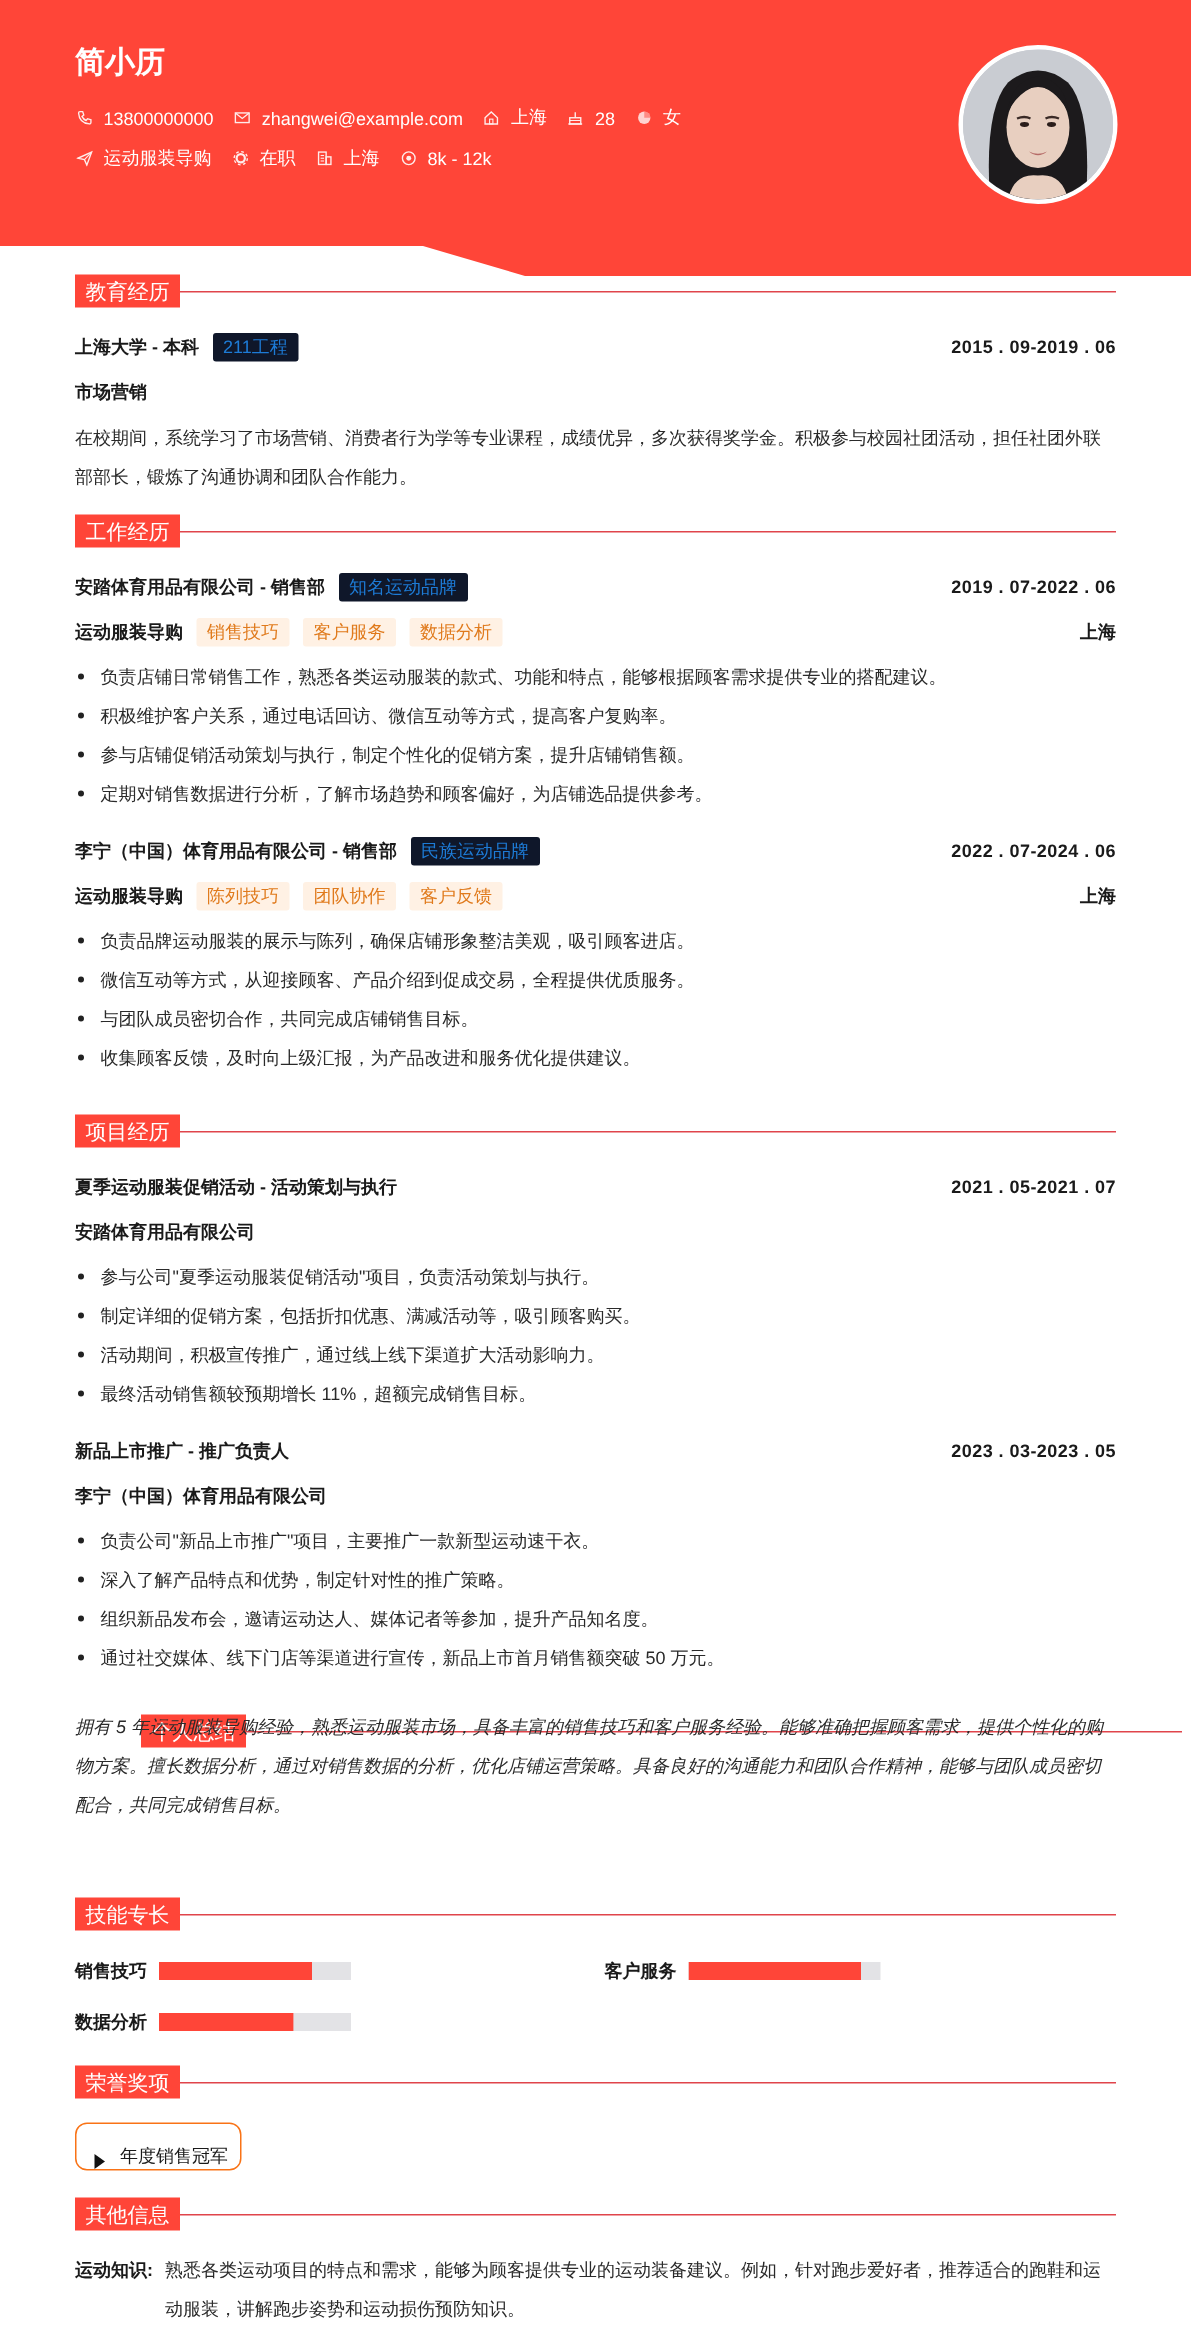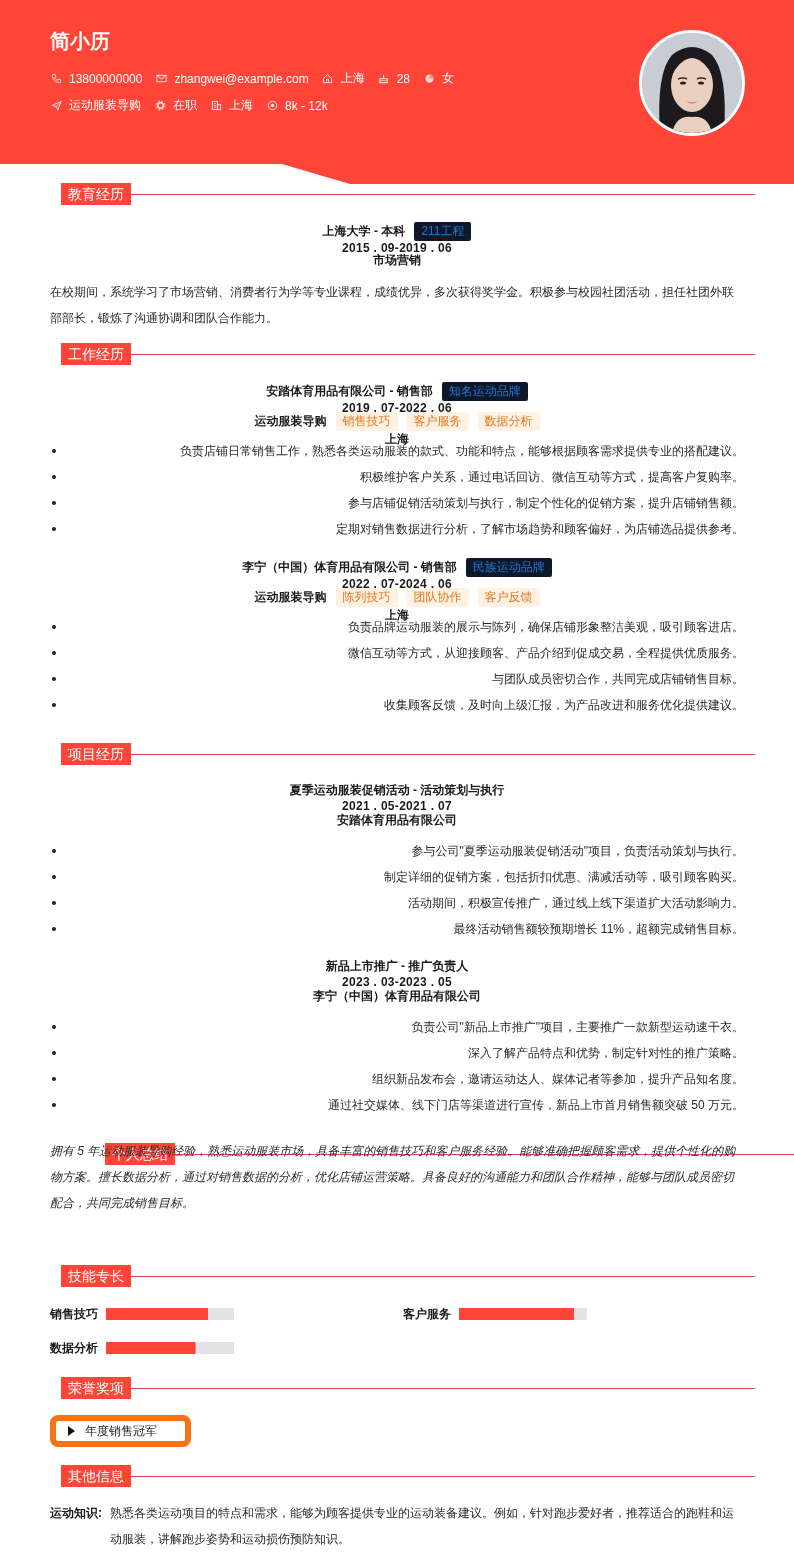--- a/index.html
+++ b/index.html
@@ -11,42 +11,42 @@
   .name { position: absolute; left: 50px; top: 28px; font-size: 20px; font-weight: bold; color: #ffffff; }
   .info-row { position: absolute; left: 50px; display: flex; align-items: center; color: #ffffff; font-size: 12px; justify-content: center; }
   .info-row.r1 { top: 70px; }
   .info-row.r2 { top: 97px; }
   .info-item { display: flex; align-items: center; margin-right: 13px; }
   .info-item .ic { width: 12px; height: 12px; margin-right: 7px; display: inline-flex; align-items: center; justify-content: center; opacity: 0.9; }
   .info-item .ic svg { width: 11px; height: 11px; }
 
   .avatar { position: absolute; left: 639px; top: 30px; width: 106px; height: 106px; border-radius: 50%; border: 3px solid #ffffff; overflow: hidden; background: #c8ccd3; }
 
-  .section-head { position: absolute; left: 61px; width: 694px; height: 22px; }
+  .section-head { position: absolute; left: 50px; width: 694px; height: 22px; }
   .section-head .tag { position: absolute; left: 0; top: 0; height: 22px; padding: 0 7px; background: #ff4538; color: #fff; font-size: 14px; line-height: 22px; }
   .section-head .line { position: absolute; left: 70px; right: 0; top: 11px; height: 1px; background: #e0444b; }
 
-  .row { position: absolute; left: 50px; width: 694px; display: flex; align-items: center; justify-content: space-between; height: 18px; flex-direction: column; }
+  .row { position: absolute; left: 50px; width: 694px; display: flex; align-items: center; justify-content: space-between; height: 18px; }
   .row .left { display: flex; align-items: center; }
   .bold { font-weight: bold; font-size: 12px; color: #1a1a1a; }
   .date { font-weight: bold; font-size: 12px; color: #1a1a1a; letter-spacing: 0.3px; }
   .chip-blue { background: #0f172a; color: #1d7bd6; font-size: 12px; padding: 1px 7px; margin-left: 9px; border-radius: 2px; }
   .chip-orange { background: #fff1e4; color: #e07a1c; font-size: 12px; padding: 1px 7px; margin-left: 9px; border-radius: 2px; }
 
   .para { position: absolute; left: 50px; width: 694px; font-size: 12px; line-height: 26px; color: #2a2a2a; }
-  .bullets { position: absolute; left: 50px; width: 694px; list-style: none; text-align: right; }
+  .bullets { position: absolute; left: 50px; width: 694px; list-style: none; }
   .bullets li { position: relative; padding-left: 17px; height: 26px; line-height: 26px; font-size: 12px; color: #2a2a2a; }
   .bullets li::before { content: ""; position: absolute; left: 2px; top: 11px; width: 4px; height: 4px; border-radius: 50%; background: #222; }
 
   .skill { position: absolute; display: flex; align-items: center; height: 18px; }
   .skill .lbl { width: 56px; font-weight: bold; font-size: 12px; color: #1a1a1a; }
   .skill .track { width: 128px; height: 12px; background: #e3e3e6; position: relative; overflow: hidden; }
   .skill .fill { position: absolute; left: 0; top: 0; height: 12px; background: #ff4538; clip-path: polygon(0 0, 100% 0, calc(100% + 0px) 100%, 0 100%); }
 
-  .award { position: absolute; left: 50px; top: 1415px; height: 32px; padding: 0 28px 0 12px; border: 6px solid #f97316; border-radius: 8px; display: flex; align-items: center; font-size: 12px; color: #1a1a1a; }
+  .award { position: absolute; left: 50px; top: 1415px; height: 32px; padding: 0 8px 0 12px; border: 1px solid #f97316; border-radius: 8px; display: flex; align-items: flex-end; font-size: 12px; color: #1a1a1a; }
   .award .tri { width: 0; height: 0; border-left: 7px solid #111; border-top: 5px solid transparent; border-bottom: 5px solid transparent; margin-right: 10px; }
 
   .other { position: absolute; left: 50px; top: 1500px; width: 694px; display: flex; }
   .other .k { width: 60px; font-weight: bold; font-size: 12px; line-height: 26px; color: #1a1a1a; flex-shrink: 0; }
   .other .v { width: 634px; font-size: 12px; line-height: 26px; color: #2a2a2a; }
 </style>
 </head>
 <body>
 
 <div class="header">

